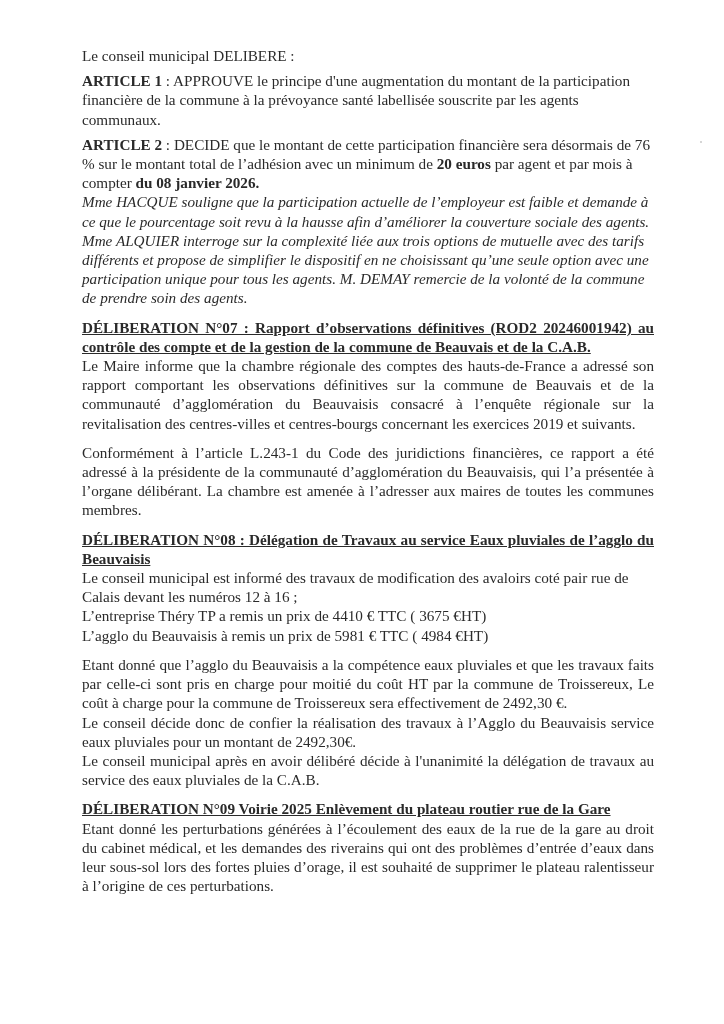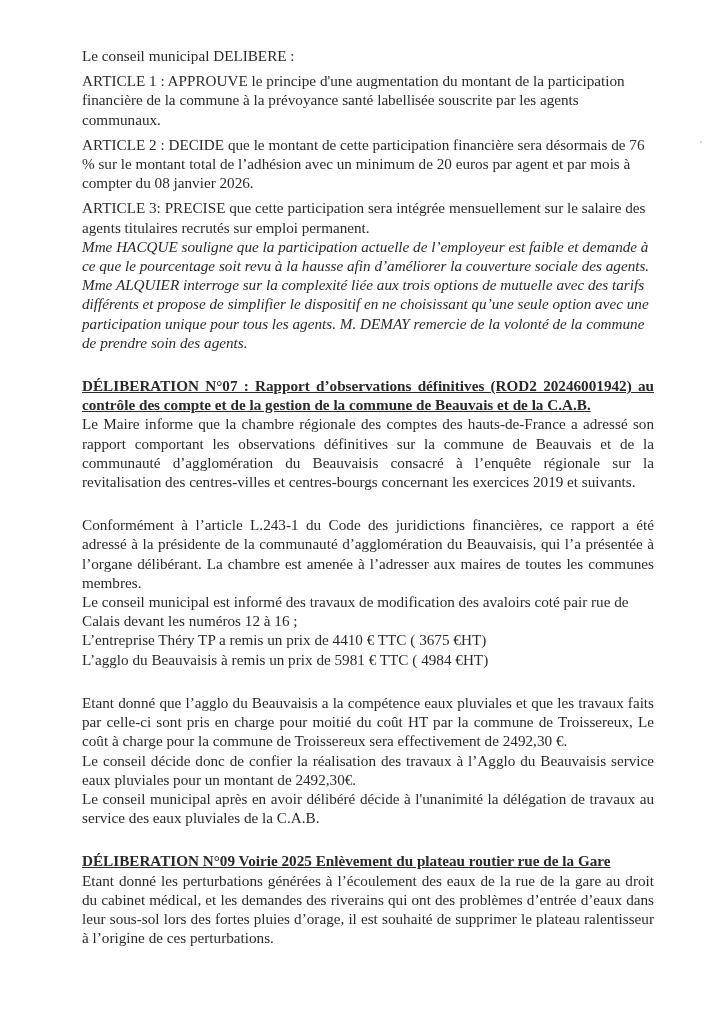--- a/index.html
+++ b/index.html
@@ -5,49 +5,49 @@
   html, body { margin: 0; padding: 0; background: #ffffff; }
   body { width: 724px; height: 1024px; overflow: hidden; position: relative; }
   .page {
     position: absolute; left: 82px; top: 46px; width: 572px;
     font-family: "Liberation Serif", serif; font-size: 15.2px; line-height: 19.2px;
     color: #2a2a2a;
   }
   p { margin: 0; }
   .gap6 { margin-top: 6px; }
   .gap14 { }
-  .gap18 { margin-top: 24px; }
+  .gap18 { margin-top: 10px; }
   .just { text-align: justify; }
   .it { font-style: italic; }
-  b, .b { font-weight: normal; text-align: center; }
+  b, .b { font-weight: bold; text-align: center; }
   .heading { font-weight: bold; text-decoration: underline; text-align: justify; }
   .dot { position: absolute; left: 700px; top: 141px; width: 2px; height: 2px; background: #c8c8c8; border-radius: 1px; }
 </style>
 </head>
 <body>
 
 <div class="dot"></div>
 
 <div class="page">
 
   <p>Le conseil municipal DELIBERE :</p>
 
   <p class="gap6"><b>ARTICLE 1</b><span> : </span><span>APPROUVE le principe d'une augmentation du montant de la participation financière de la commune à la prévoyance santé labellisée souscrite par les agents communaux.</span></p>
 
   <p class="gap6"><b>ARTICLE 2</b><span> : </span><span>DECIDE que le montant de cette participation financière sera désormais de 76 % sur le montant total de l’adhésion avec un minimum de </span><b>20 euros</b><span> par agent et par mois à compter </span><b>du 08 janvier 2026.</b></p>
 
-  <p class="gap6"><b>ARTICLE 3</b><span>: </span><span>PRECISE que cette participation sera intégrée mensuellement sur le salaire des agents </span><b>titulaires recrutés sur emploi permanent.</b></p>
 
 
   <p class="gap14 it">Mme HACQUE souligne que la participation actuelle de l’employeur est faible et demande à ce que le pourcentage soit revu à la hausse afin d’améliorer la couverture sociale des agents. Mme ALQUIER interroge sur la complexité liée aux trois options de mutuelle avec des tarifs différents et propose de simplifier le dispositif en ne choisissant qu’une seule option avec une participation unique pour tous les agents. M. DEMAY remercie de la volonté de la commune de prendre soin des agents.</p>
 
   <p class="gap18 heading">DÉLIBERATION N°07 : Rapport d’observations définitives (ROD2 20246001942) au contrôle des compte et de la gestion de la commune de Beauvais et de la C.A.B.</p>
   <p class="just">Le Maire informe que la chambre régionale des comptes des hauts-de-France a adressé son rapport comportant les observations définitives sur la commune de Beauvais et de la communauté d’agglomération du Beauvaisis consacré à l’enquête régionale sur la revitalisation des centres-villes et centres-bourgs concernant les exercices 2019 et suivants.</p>
   <p class="gap18 just">Conformément à l’article L.243-1 du Code des juridictions financières, ce rapport a été adressé à la présidente de la communauté d’agglomération du Beauvaisis, qui l’a présentée à l’organe délibérant. La chambre est amenée à l’adresser aux maires de toutes les communes membres.</p>
 
+  <p class="gap18 heading">DÉLIBERATION N°08 : Délégation de Travaux au service Eaux pluviales de l’agglo du Beauvaisis</p>
   <p>Le conseil municipal est informé des travaux de modification des avaloirs coté pair rue de Calais devant les numéros 12 à 16 ;</p>
   <p>L’entreprise Théry TP a remis un prix de 4410 € TTC ( 3675 €HT)</p>
   <p>L’agglo du Beauvaisis à remis un prix de 5981 € TTC ( 4984 €HT)</p>
   <p class="gap18 just">Etant donné que l’agglo du Beauvaisis a la compétence eaux pluviales et que les travaux faits par celle-ci sont pris en charge pour moitié du coût HT par la commune de Troissereux, Le coût à charge pour la commune de Troissereux sera effectivement de 2492,30 €.</p>
   <p class="just">Le conseil décide donc de confier la réalisation des travaux à l’Agglo du Beauvaisis service eaux pluviales pour un montant de 2492,30€.</p>
   <p class="just">Le conseil municipal après en avoir délibéré décide à l'unanimité la délégation de travaux au service des eaux pluviales de la C.A.B.</p>
 
   <p class="gap18 heading">DÉLIBERATION N°09 Voirie 2025 Enlèvement du plateau routier rue de la Gare</p>
   <p class="just">Etant donné les perturbations générées à l’écoulement des eaux de la rue de la gare au droit du cabinet médical, et les demandes des riverains qui ont des problèmes d’entrée d’eaux dans leur sous-sol lors des fortes pluies d’orage, il est souhaité de supprimer le plateau ralentisseur à l’origine de ces perturbations.</p>
 

